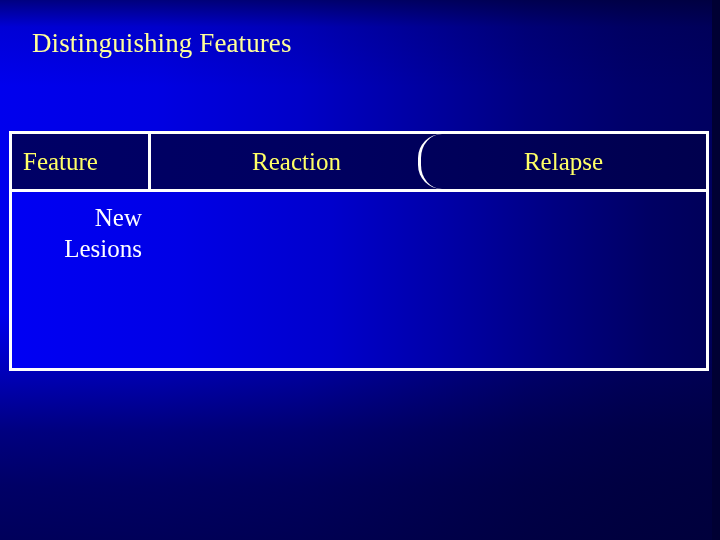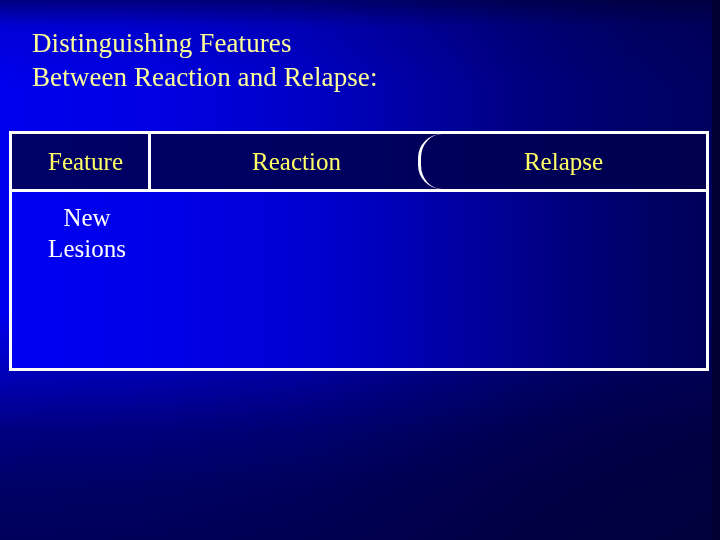--- a/index.html
+++ b/index.html
@@ -108,47 +108,46 @@
   .c1 { width: 136px; }
   .c2 { width: 270px; border-left: 3px solid #ffffff; padding-left: 24px; }
   .c3 { flex: 1;      border-left: 3px solid #ffffff; }
 
   .row-header .cell {
     justify-content: center;
     color: #ffff66;
     font-size: 25px;
     line-height: 28px;
   }
-  .row-header .c1 { padding-left: 11px; text-align: center; }
+  .row-header .c1 { padding-left: 11px; text-align: left; }
   .row-header .c2 { text-align: center; }
   .row-header .c3 { text-align: center; border-radius: 24px; }
 
   .row-body .cell {
     color: #ffffff;
     font-size: 25px;
     line-height: 31px;
     padding: 10px 6px 0 20px;
-    text-align: center;
+    text-align: right;
   }
   .row-body .cell p { margin: 0; }
 
   .cell-text { display: block; }
 </style>
 </head>
 <body>
 
 <div id="slide">
   <div class="bg-h"></div>
   <div class="bg-v"></div>
 
   <div id="content">
 
     <div class="title">
       <span class="title-line">Distinguishing Features</span>
-      <span class="title-line">Between Reaction and Relapse:</span>
     </div>
 
     <div class="table">
 
       <div class="row row-header">
         <div class="cell c1">
           <span class="cell-text">Feature</span>
         </div>
         <div class="cell c2">
           <span class="cell-text">Reaction</span>

